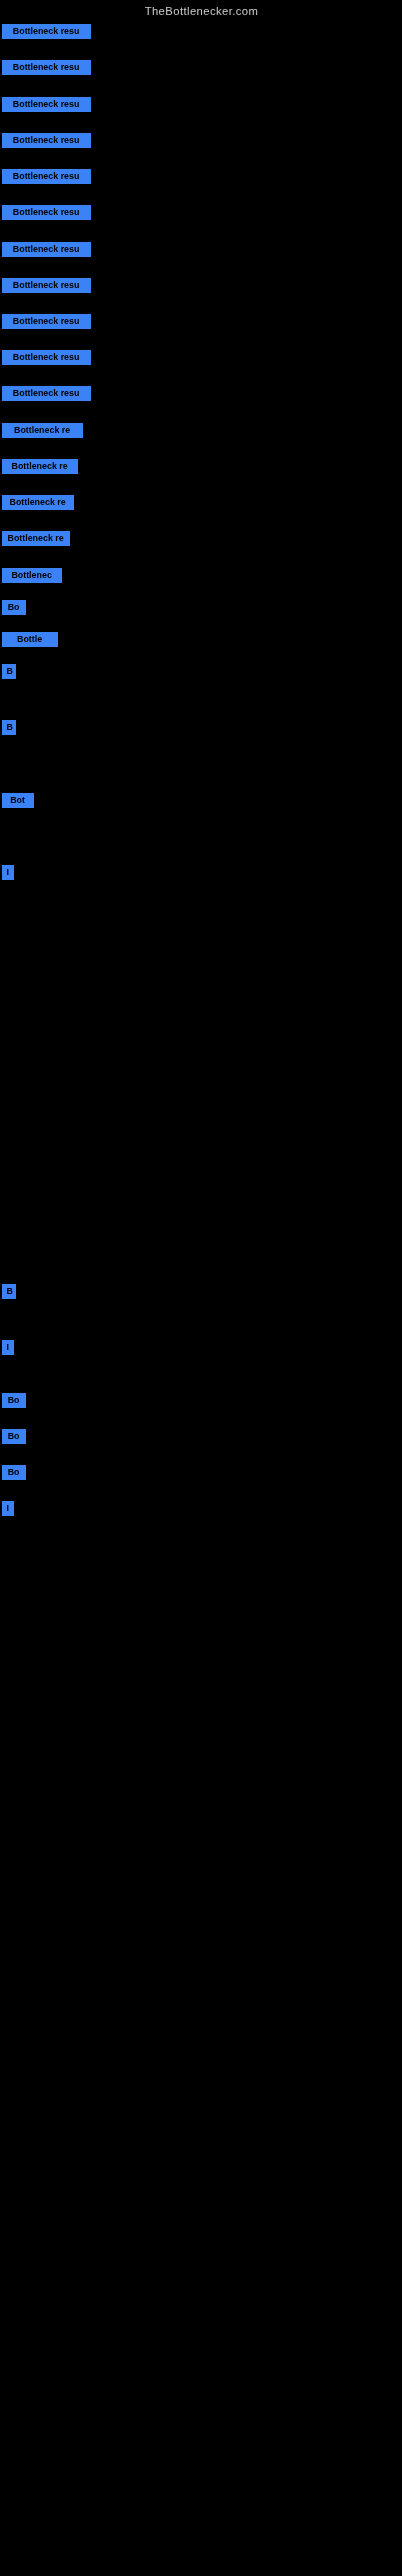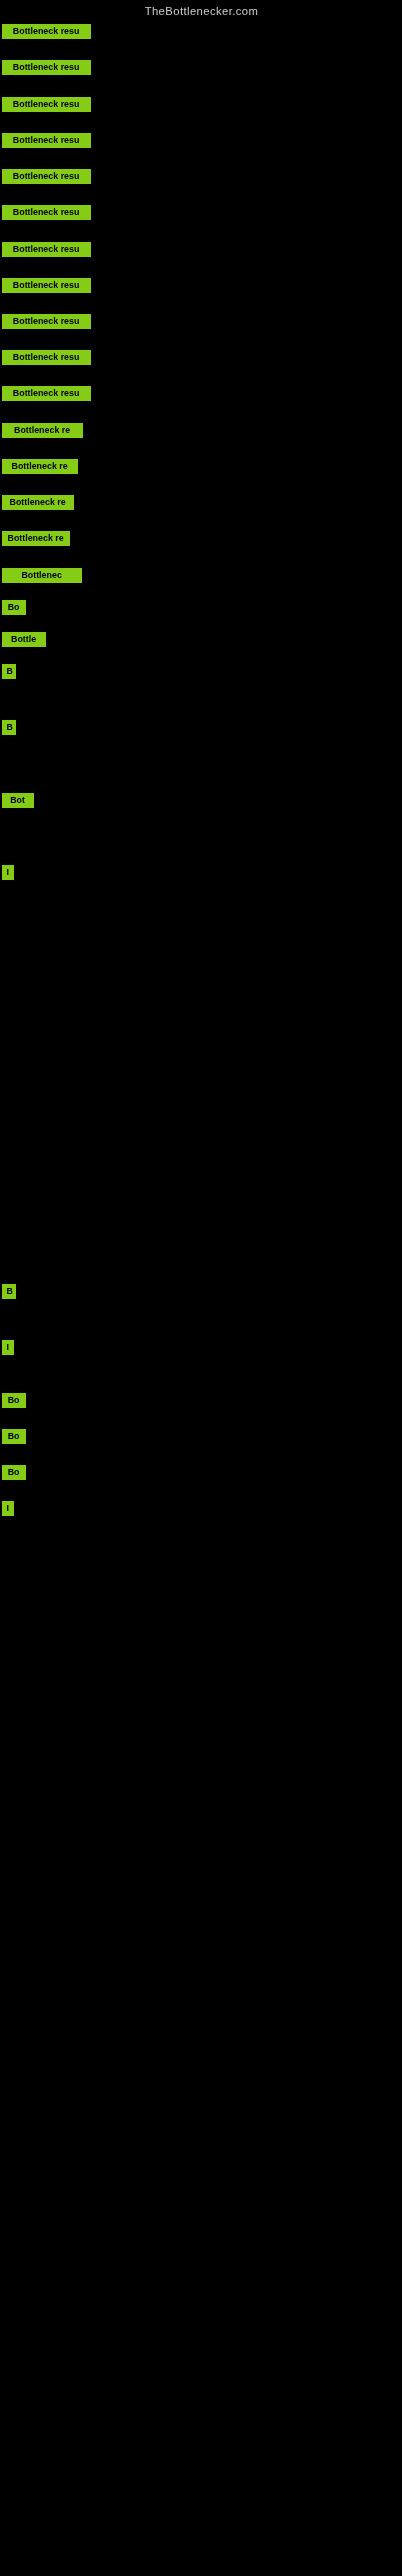--- a/index.html
+++ b/index.html
@@ -11,21 +11,21 @@
       position: relative;
     }
     .site-title {
       text-align: center;
       color: #ccc;
       font-size: 11.3px;
       padding: 4.8px 0 3.2px 0;
       letter-spacing: 0.4px;
     }
     .bottleneck-btn {
-      background-color: #84cc16;
+      background-color: #3b82f6;
       color: #000;
       font-size: 8.9px;
       font-weight: bold;
       padding: 2.4px 4.8px;
       display: inline-block;
       position: absolute;
       left: 1.6px;
       white-space: nowrap;
       overflow: hidden;
       cursor: pointer;
@@ -45,23 +45,23 @@
 <button class="bottleneck-btn" style="top: 205px; width: 89px;">Bottleneck resu</button>
 <button class="bottleneck-btn" style="top: 242px; width: 89px;">Bottleneck resu</button>
 <button class="bottleneck-btn" style="top: 278px; width: 89px;">Bottleneck resu</button>
 <button class="bottleneck-btn" style="top: 314px; width: 89px;">Bottleneck resu</button>
 <button class="bottleneck-btn" style="top: 350px; width: 89px;">Bottleneck resu</button>
 <button class="bottleneck-btn" style="top: 386px; width: 89px;">Bottleneck resu</button>
 <button class="bottleneck-btn" style="top: 423px; width: 81px;">Bottleneck re</button>
 <button class="bottleneck-btn" style="top: 459px; width: 76px;">Bottleneck re</button>
 <button class="bottleneck-btn" style="top: 495px; width: 72px;">Bottleneck re</button>
 <button class="bottleneck-btn" style="top: 531px; width: 68px;">Bottleneck re</button>
-<button class="bottleneck-btn" style="top: 568px; width: 80px;">Bottlenec</button>
+<button class="bottleneck-btn" style="top: 568px; width: 60px;">Bottlenec</button>
 <button class="bottleneck-btn" style="top: 600px; width: 24px;">Bo</button>
-<button class="bottleneck-btn" style="top: 632px; width: 44px;">Bottle</button>
+<button class="bottleneck-btn" style="top: 632px; width: 56px;">Bottle</button>
 <button class="bottleneck-btn" style="top: 664px; width: 14.5px;">B</button>
 <button class="bottleneck-btn" style="top: 720px; width: 14.5px;">B</button>
 <button class="bottleneck-btn" style="top: 793px; width: 32px;">Bot</button>
 <button class="bottleneck-btn" style="top: 865px; width: 12px;">I</button>
 <button class="bottleneck-btn" style="top: 1284px; width: 14.5px;">B</button>
 <button class="bottleneck-btn" style="top: 1340px; width: 12px;">I</button>
 <button class="bottleneck-btn" style="top: 1393px; width: 24px;">Bo</button>
 <button class="bottleneck-btn" style="top: 1429px; width: 24px;">Bo</button>
 <button class="bottleneck-btn" style="top: 1465px; width: 24px;">Bo</button>
 <button class="bottleneck-btn" style="top: 1501px; width: 12px;">I</button>

